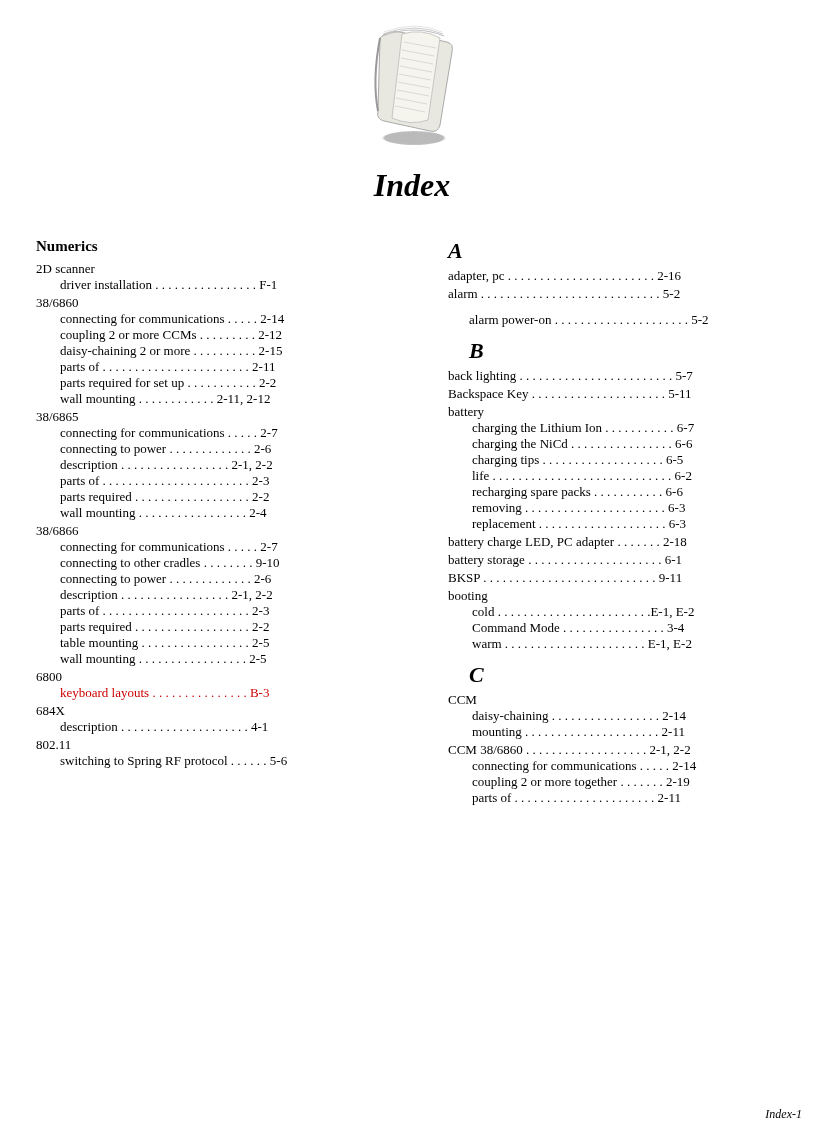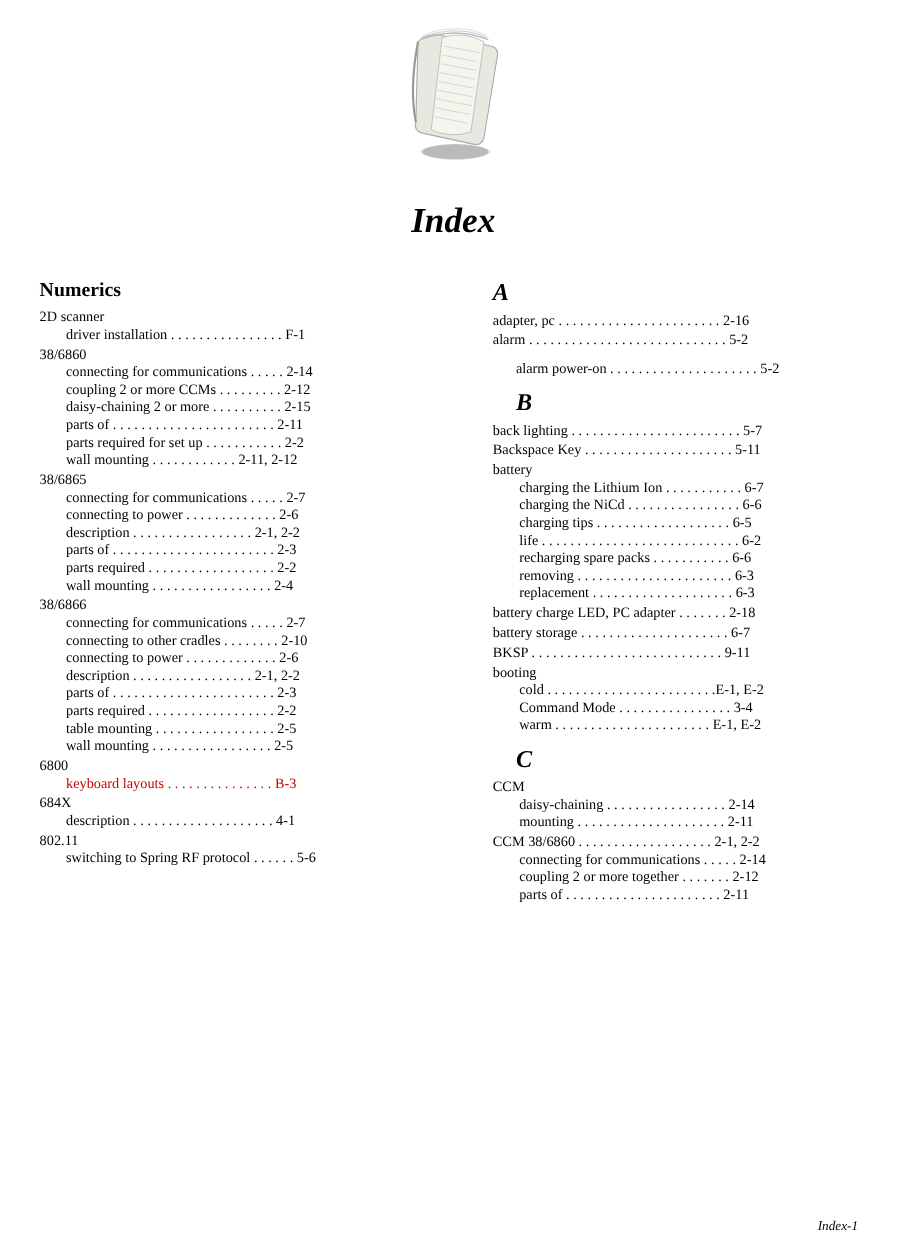--- a/index.html
+++ b/index.html
@@ -25,41 +25,41 @@
       width: 120px;
       height: 130px;
       margin-bottom: 8px;
     }
 
     .page-title {
       font-family: Times New Roman, Times, serif;
       font-size: 32px;
       font-style: italic;
       font-weight: bold;
-      margin-top: 24px;
+      margin-top: 9px;
       margin-bottom: 24px;
     }
 
     .two-column {
       display: flex;
       padding: 0 36px;
       gap: 32px;
     }
 
     .column-left {
       width: 380px;
       flex-shrink: 0;
     }
 
     .column-right {
       flex: 1;
     }
 
     .section-heading {
-      font-size: 18px;
+      font-size: 15px;
       font-weight: bold;
       margin-bottom: 6px;
       margin-top: 0;
     }
 
     .section-letter {
       font-size: 22px;
       font-weight: bold;
       font-style: italic;
       margin-bottom: 4px;
@@ -75,21 +75,21 @@
     }
 
     .section-gap {
       margin-top: 10px;
       margin-left: 21px;
     }
 
     .footer {
       position: absolute;
       bottom: 16px;
-      right: 44px;
+      right: 22px;
       font-size: 12px;
       font-style: italic;
     }
 
     .entry-group {
       margin-bottom: 2px;
     }
 
     .red-link {
       color: #cc0000;
@@ -155,21 +155,21 @@
       <span class="entry-sub">connecting to power . . . . . . . . . . . . .  2-6</span>
       <span class="entry-sub">description  . . . . . . . . . . . . . . . . .  2-1, 2-2</span>
       <span class="entry-sub">parts of . . . . . . . . . . . . . . . . . . . . . . .  2-3</span>
       <span class="entry-sub">parts required . . . . . . . . . . . . . . . . . .  2-2</span>
       <span class="entry-sub">wall mounting   . . . . . . . . . . . . . . . . .  2-4</span>
     </div>
 
     <div class="entry-group">
       <span class="entry-main">38/6866</span><br>
       <span class="entry-sub">connecting for communications  . . . . .  2-7</span>
-      <span class="entry-sub">connecting to other cradles . . . . . . . .  2-10</span>
+      <span class="entry-sub">connecting to other cradles . . . . . . . .  9-10</span>
       <span class="entry-sub">connecting to power . . . . . . . . . . . . .  2-6</span>
       <span class="entry-sub">description  . . . . . . . . . . . . . . . . .  2-1, 2-2</span>
       <span class="entry-sub">parts of . . . . . . . . . . . . . . . . . . . . . . .  2-3</span>
       <span class="entry-sub">parts required . . . . . . . . . . . . . . . . . .  2-2</span>
       <span class="entry-sub">table mounting . . . . . . . . . . . . . . . . .  2-5</span>
       <span class="entry-sub">wall mounting   . . . . . . . . . . . . . . . . .  2-5</span>
     </div>
 
     <div class="entry-group">
       <span class="entry-main">6800</span><br>
@@ -215,42 +215,42 @@
       <span class="entry-sub">charging tips  . . . . . . . . . . . . . . . . . . .  6-5</span>
       <span class="entry-sub">life . . . . . . . . . . . . . . . . . . . . . . . . . . . .  6-2</span>
       <span class="entry-sub">recharging spare packs  . . . . . . . . . . .  6-6</span>
       <span class="entry-sub">removing  . . . . . . . . . . . . . . . . . . . . . .  6-3</span>
       <span class="entry-sub">replacement . . . . . . . . . . . . . . . . . . . .  6-3</span>
     </div>
     <div class="entry-group">
       <span class="entry-main">battery charge LED, PC adapter  . . . . . . .  2-18</span>
     </div>
     <div class="entry-group">
-      <span class="entry-main">battery storage  . . . . . . . . . . . . . . . . . . . . .  6-7</span>
+      <span class="entry-main">battery storage  . . . . . . . . . . . . . . . . . . . . .  6-1</span>
     </div>
     <div class="entry-group">
       <span class="entry-main">BKSP   . . . . . . . . . . . . . . . . . . . . . . . . . . .  9-11</span>
     </div>
     <div class="entry-group">
       <span class="entry-main">booting</span><br>
       <span class="entry-sub">cold  . . . . . . . . . . . . . . . . . . . . . . . .E-1, E-2</span>
       <span class="entry-sub">Command Mode  . . . . . . . . . . . . . . . .  3-4</span>
       <span class="entry-sub">warm  . . . . . . . . . . . . . . . . . . . . . .  E-1, E-2</span>
     </div>
 
     <div class="section-letter section-gap">C</div>
     <div class="entry-group">
       <span class="entry-main">CCM</span><br>
       <span class="entry-sub">daisy-chaining  . . . . . . . . . . . . . . . . .  2-14</span>
       <span class="entry-sub">mounting  . . . . . . . . . . . . . . . . . . . . .  2-11</span>
     </div>
     <div class="entry-group">
       <span class="entry-main">CCM 38/6860  . . . . . . . . . . . . . . . . . . .  2-1, 2-2</span><br>
       <span class="entry-sub">connecting for communications . . . . .  2-14</span>
-      <span class="entry-sub">coupling 2 or more together  . . . . . . .  2-12</span>
+      <span class="entry-sub">coupling 2 or more together  . . . . . . .  2-19</span>
       <span class="entry-sub">parts of  . . . . . . . . . . . . . . . . . . . . . .  2-11</span>
     </div>
 
   </div>
 
 </div>
 
 <div class="footer">
   <span>Index-1</span>
 </div>

